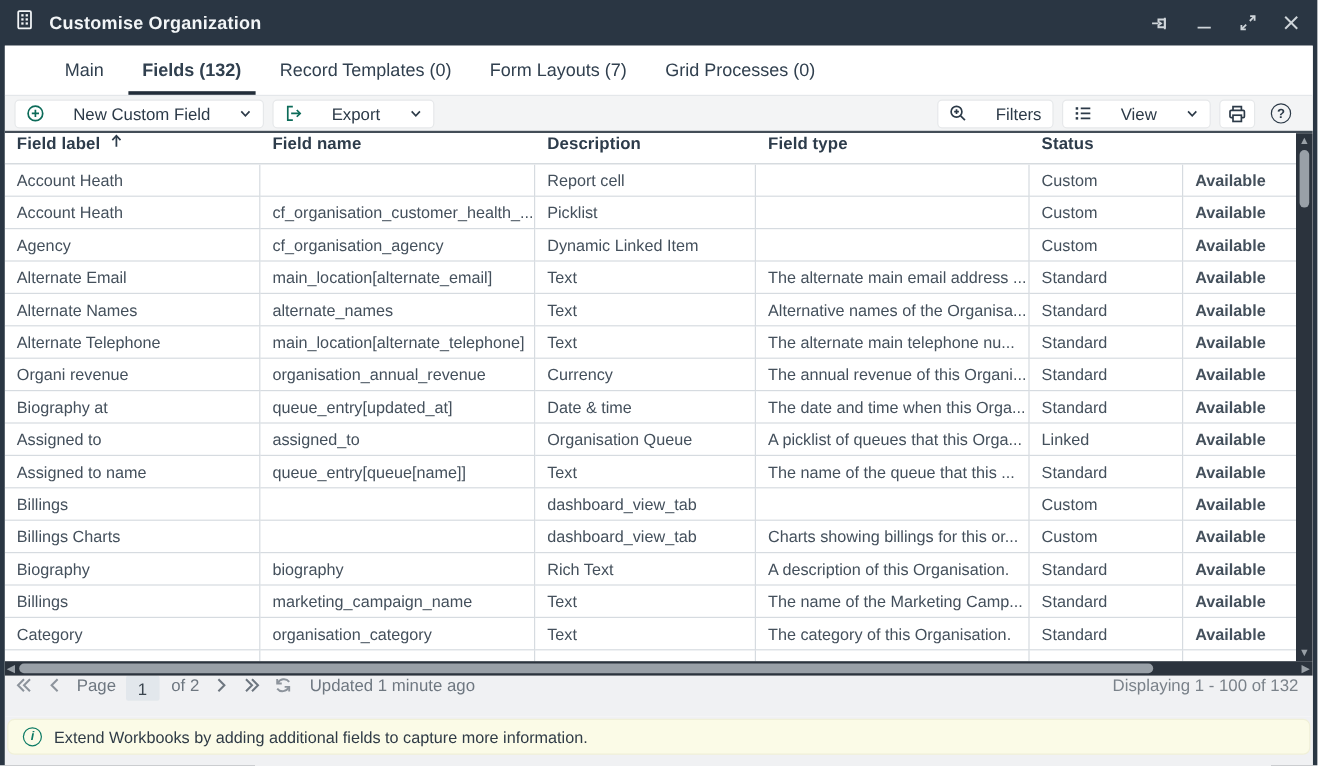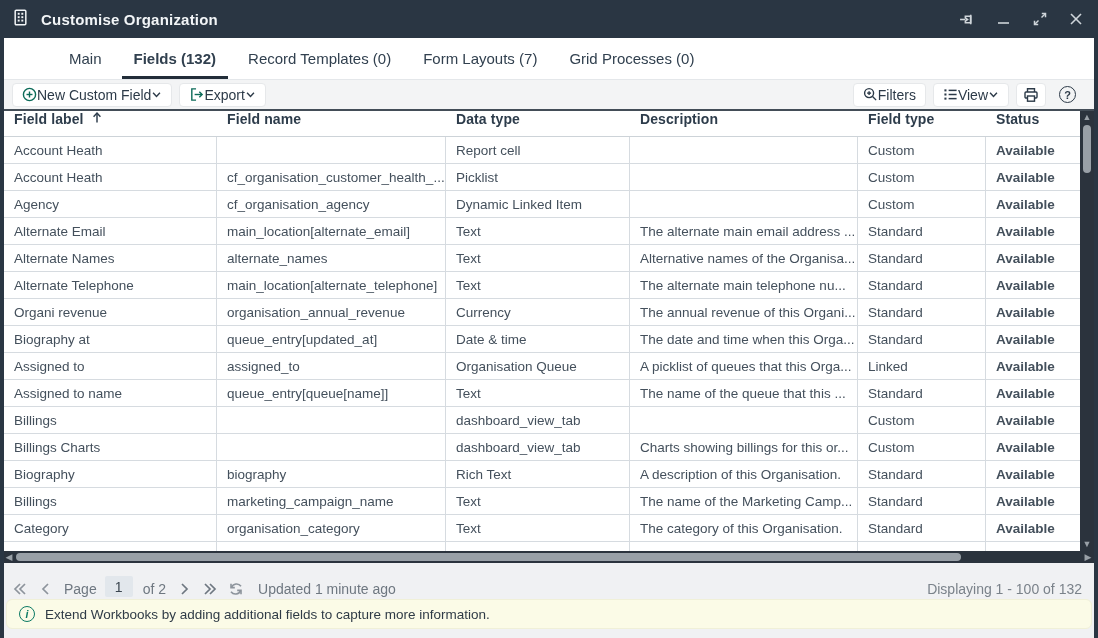--- a/index.html
+++ b/index.html
@@ -9,28 +9,28 @@
   
   .titlebar { height:38px; display:flex; align-items:center; padding:0 14px 0 12px; color:#f2f5f7; flex:0 0 auto; }
   .titlebar .title { font-size:15px; font-weight:bold; letter-spacing:.2px; margin-left:12px; }
   .win-icons { margin-left:auto; display:flex; align-items:center; gap:20px; }
   .win-icons svg { display:block; cursor:pointer; }
 
   
   .frame { flex:1; margin:0 4px; background:#ffffff; display:flex; flex-direction:column; overflow:hidden; }
 
   
-  .tabbar { height:42px; display:flex; align-items:stretch; padding-left:53px; border-bottom:1px solid #e4e7ea; background:#fff; flex:0 0 auto; }
+  .tabbar { height:42px; display:flex; align-items:stretch; padding-left:38px; border-bottom:1px solid #e4e7ea; background:#fff; flex:0 0 auto; }
   .tab { display:flex; align-items:center; padding:0 12px; margin-right:8px; font-size:15px; color:#31404f; position:relative; cursor:pointer; }
   .tab.active { font-weight:bold; }
   .tab.active::after { content:""; position:absolute; left:0; right:0; bottom:0; height:3px; background:#222d39; }
 
   
   .toolbar { height:31px; background:#f3f4f5; display:flex; align-items:center; padding:0 8px 0 8px; border-bottom:2px solid #434d57; flex:0 0 auto; }
-  .tbtn { background:#fff; border:1px solid #e6e8ea; border-radius:4px; height:24px; display:flex; align-items:center; gap:0; padding:0 9px; font-size:14px; color:#2c3a48; cursor:pointer; margin-right:7px; }
+  .tbtn { background:#fff; border:1px solid #e6e8ea; border-radius:4px; height:24px; display:flex; align-items:center; gap:24px; padding:0 9px; font-size:14px; color:#2c3a48; cursor:pointer; margin-right:7px; }
   .tbtn svg { display:block; }
   .toolbar .spacer { flex:1; }
   .icon-only { background:none; border:none; margin-right:4px; padding:0 6px; }
   .help-badge { width:17px; height:17px; border:1.8px solid #2c3a48; border-radius:50%; display:flex; align-items:center; justify-content:center; font-size:11px; font-weight:bold; color:#2c3a48; }
 
   
   .tablewrap { position:relative; flex:0 0 auto; height:452px; background:#fff; }
   .vscroll { position:absolute; top:0; right:0; width:14px; bottom:12px; background:#2b333d; display:flex; flex-direction:column; align-items:center; }
   .vscroll .arrow { color:#99a0a7; font-size:9px; line-height:10px; height:12px; display:flex; align-items:center; cursor:pointer; }
   .vscroll .thumb { width:8px; height:48px; background:#99a0a7; border-radius:4px; margin-top:2px; cursor:pointer; }
@@ -43,21 +43,21 @@
   .grid { width:calc(100% - 14px); }
   .thead { display:grid; grid-template-columns:213px 229px 184px 228px 128px 1fr; height:26px; border-bottom:1px solid #cdd3d8; background:#fff; }
   .th { display:flex; align-items:flex-start; padding:0 10px; font-size:14px; color:#2d3c4b; font-weight:bold; letter-spacing:.1px; cursor:pointer; }
   .th .sort { margin-left:7px; display:flex; align-items:center; }
   .tbody { height:414px; overflow:hidden; display:block; }
   .trow { display:grid; grid-template-columns:213px 229px 184px 228px 128px 1fr; height:27px; cursor:pointer; }
   .tcell { border-right:1px solid #d6dbe0; border-bottom:1px solid #d6dbe0; display:flex; align-items:center; padding:0 10px; font-size:13.5px; color:#44505c; white-space:nowrap; overflow:hidden; }
   .tcell:last-child { border-right:none;font-weight:bold; }
 
   
-  .statusbar { height:34px; background:#f0f1f3; display:flex; align-items:flex-end; padding:0 12px 0 8px; font-size:14px; color:#6e7780; flex:0 0 auto; }
+  .statusbar { height:34px; background:#f0f1f3; display:flex; align-items:flex-start; padding:0 12px 0 8px; font-size:14px; color:#6e7780; flex:0 0 auto; }
   .pgbtn { color:#8d949c; display:flex; align-items:center; margin-right:10px; cursor:pointer; }
   .pgbtn svg { display:block; }
   .statusbar .lbl { margin-right:8px; }
   .page-input { width:28px; height:21px; border:none; background:#e2e7ec; border-radius:2px; text-align:center; font-size:14px; color:#3a454f; font-family:"Liberation Sans",sans-serif; margin-right:10px; }
   .updated { margin-left:4px; }
   .displaying { margin-left:auto; color:#7a828a; }
 
   
   .banner-area { flex:1; background:#f0f1f3; padding:2px 2px 0 2px; }
   .banner { background:#fbfbe7; border-radius:6px; height:30px; display:flex; align-items:center; padding:0 12px; border:1px solid #f0f0d8; }
@@ -208,23 +208,20 @@
               <svg width="12" height="13" viewBox="0 0 14 16" fill="none" stroke="#2d3c4b" stroke-width="1.8">
                 <line x1="7" y1="14" x2="7" y2="3"></line>
                   <polyline points="2.8,7 7,2.6 11.2,7"></polyline>
               </svg>
             </span>
           </div>
           <div class="th">
               <span>Field name</span>
             </div>
           <div class="th">
-              <span>Data type</span>
-            </div>
-          <div class="th">
               <span>Description</span>
             </div>
           <div class="th">
               <span>Field type</span>
             </div>
           <div class="th">
               <span>Status</span>
             </div>
         </div>
         <div class="tbody" id="table-body">

